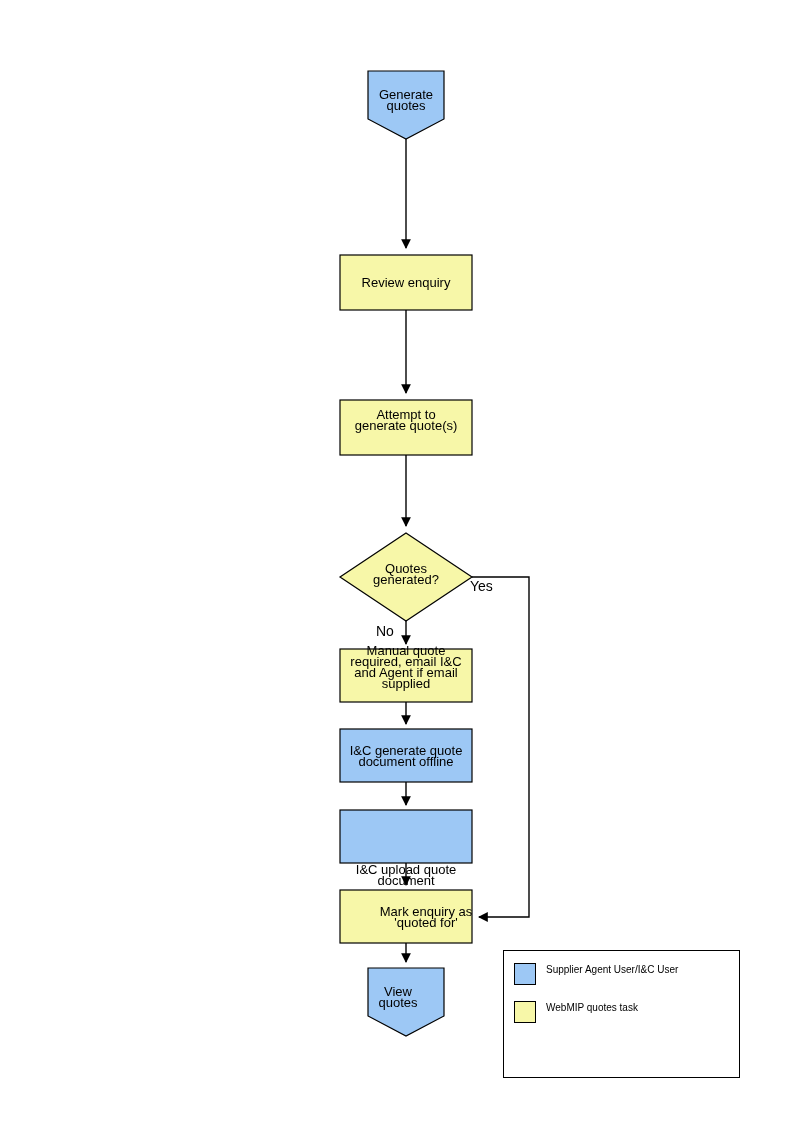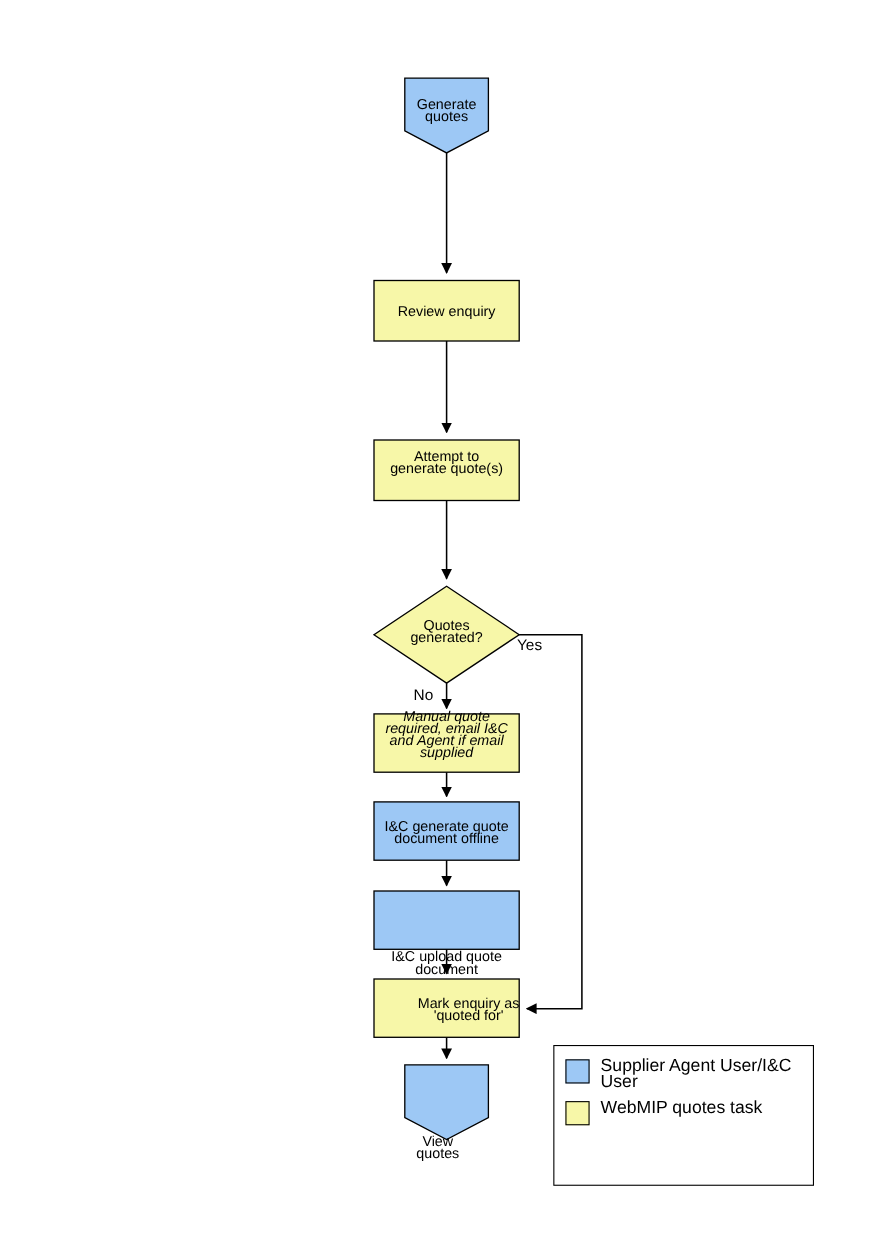--- a/index.html
+++ b/index.html
@@ -58,21 +58,21 @@
   }
   .legend-swatch {
     width: 22px;
     height: 22px;
     border: 1px solid #000000;
     box-sizing: border-box;
     flex: 0 0 auto;
   }
   .legend-text {
     margin-left: 10px;
-    font-size: 16px;
+    font-size: 10px;
     color: #000000;
     line-height: 14px;
     width: 190px;
   }
 </style>
 </head>
 <body>
 
 <svg id="diagram" viewBox="0 0 794 1123" xmlns="http://www.w3.org/2000/svg">
   <defs>
@@ -139,29 +139,29 @@
 </svg>
 
 <div class="node-label" style="left:370px; top:78px; width:72px; height:44px;">Generate quotes</div>
 
 <div class="node-label" style="left:344px; top:255px; width:124px; height:55px;">Review enquiry</div>
 
 <div class="node-label" style="left:350px; top:400px; width:112px; height:39px;">Attempt to generate quote(s)</div>
 
 <div class="node-label" style="left:358px; top:549px; width:96px; height:50px;">Quotes generated?</div>
 
-<div class="node-label" style="left:344px; top:649px; width:124px; height:35px;font-style:italic;">Manual quote required, email I&amp;C and Agent if email supplied</div>
+<div class="node-label" style="left:344px; top:649px; width:124px; height:35px;">Manual quote required, email I&amp;C and Agent if email supplied</div>
 
 <div class="node-label" style="left:348px; top:729px; width:116px; height:53px;">I&amp;C generate quote document offline</div>
 
 <div class="node-label" style="left:348px; top:810px; width:116px; height:50px;margin-top:40px;">I&amp;C upload quote document</div>
 
 <div class="node-label" style="left:362px; top:890px; width:128px; height:53px;">Mark enquiry as 'quoted for'</div>
 
-<div class="node-label" style="left:370px; top:1021px; width:56px; height:44px;">View quotes</div>
+<div class="node-label" style="left:370px; top:975px; width:56px; height:44px;">View quotes</div>
 
 <div class="edge-label" style="left:470px; top:578px;">Yes</div>
 <div class="edge-label" style="left:376px; top:623px;">No</div>
 
 <div id="legend">
   <div class="legend-row" style="top:12px;">
     <span class="legend-swatch" style="background:#9dc8f5;"></span>
     <span class="legend-text">Supplier Agent User/I&amp;C User</span>
   </div>
   <div class="legend-row" style="top:50px;">

